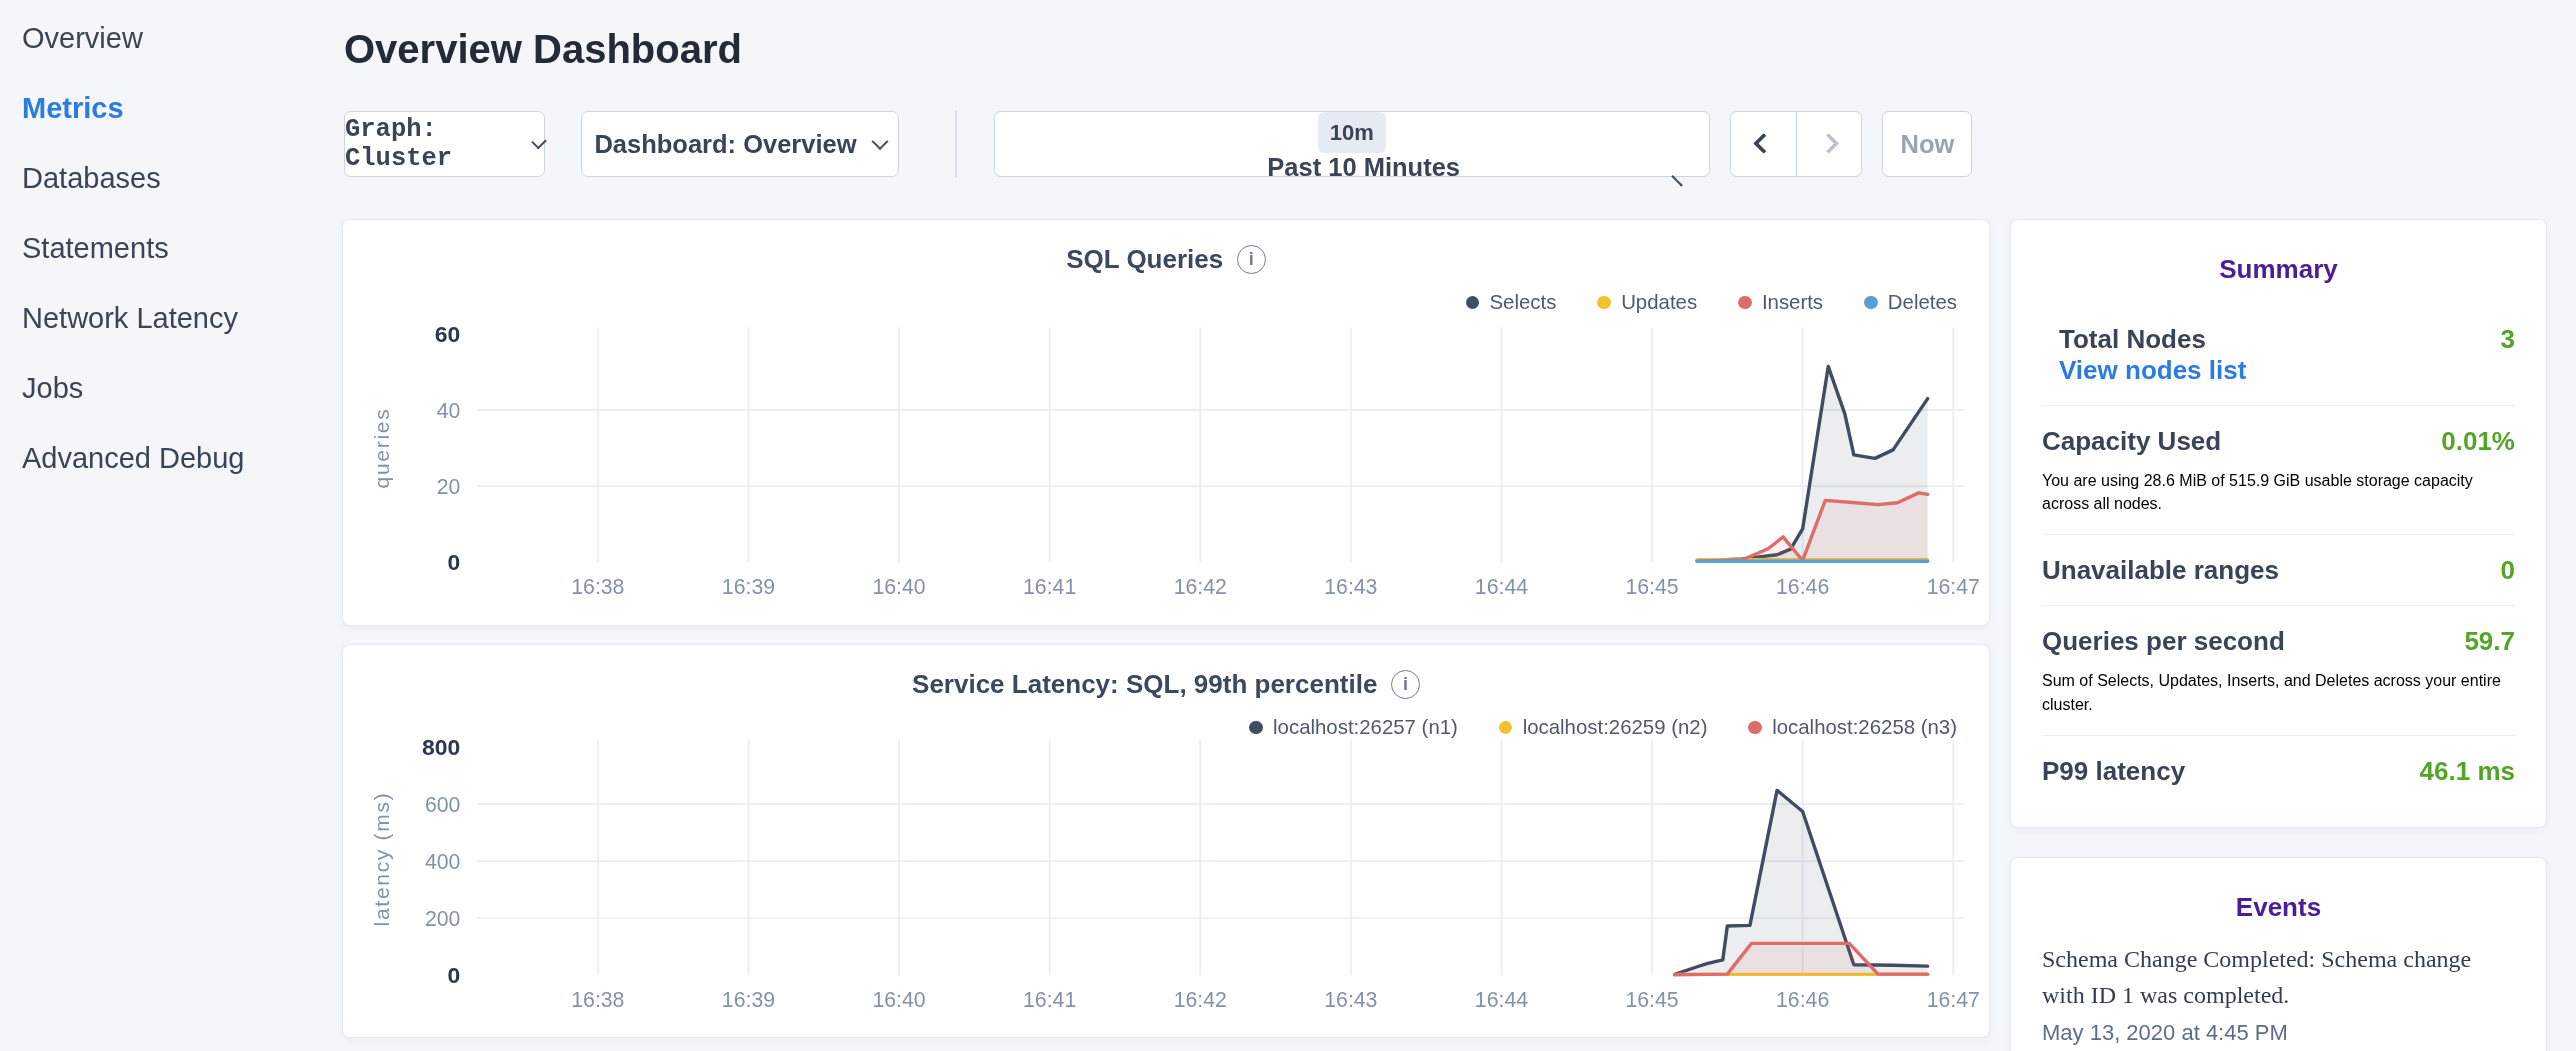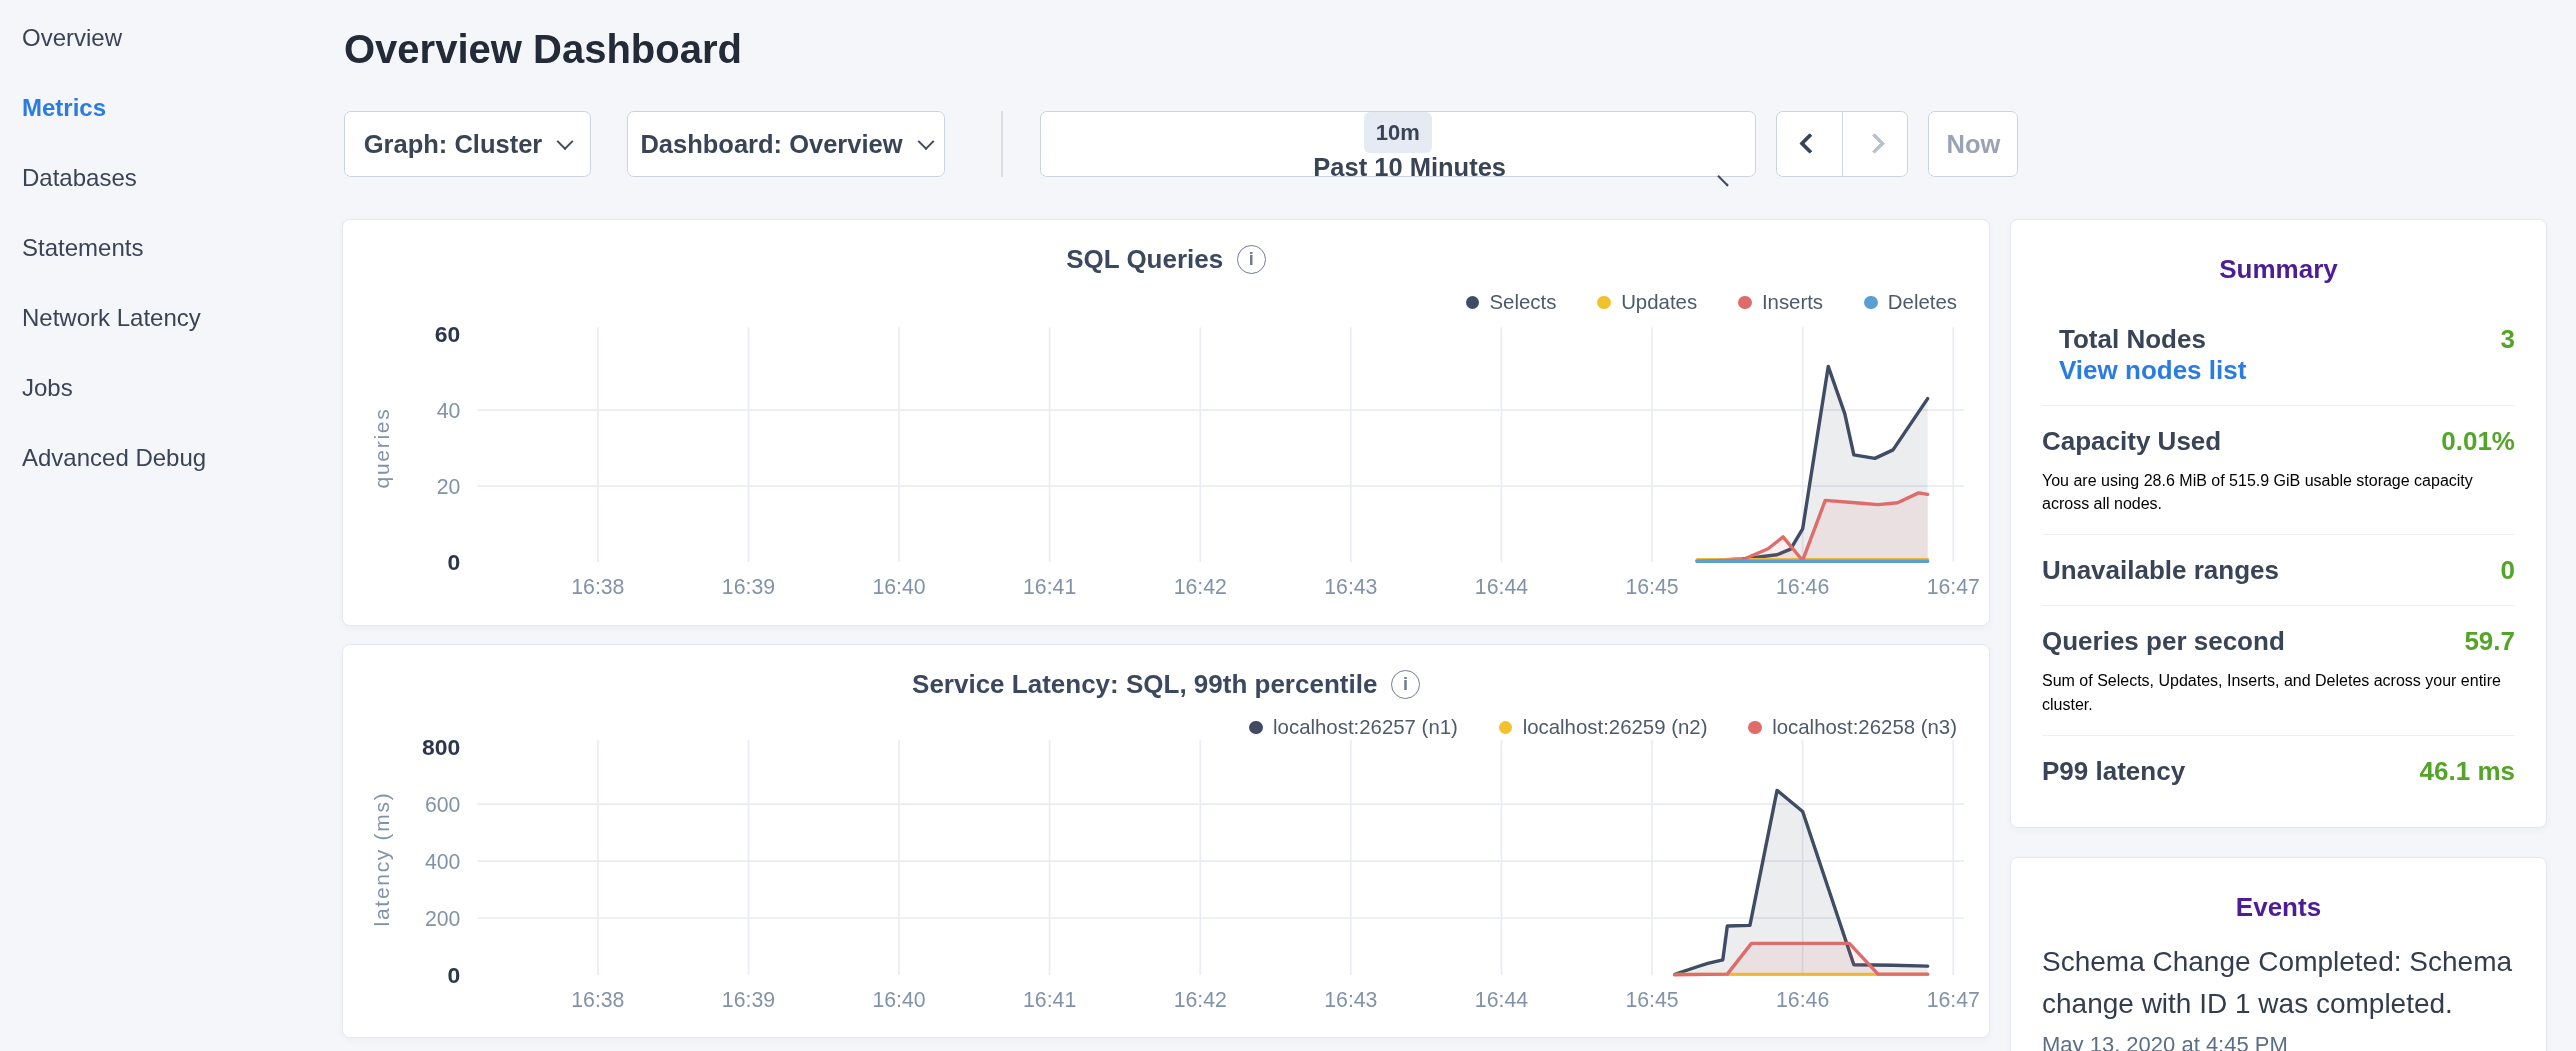--- a/index.html
+++ b/index.html
@@ -8,37 +8,37 @@
     position: relative;
     background: #f4f6fa;
     font-family: "Liberation Sans", sans-serif;
     color: #3a4457;
   }
 
   
   .sidebar { position: absolute; left: 0; top: 0; width: 340px; padding: 3.4px 0 0 22px; }
   .nav-item {
     display: flex; align-items: center;
-    height: 70px; font-size: 24px; color: #3a4457;
+    height: 70px; font-size: 29px; color: #3a4457;
     cursor: pointer; text-decoration: none;
   }
   .nav-item.active { color: #2b7ce2; font-weight: bold; }
 
   
   .page-title { position: absolute; left: 344px; top: 27px; font-size: 40px; font-weight: bold; color: #242b38; }
 
   
   .controls { position: absolute; left: 344px; top: 111px; height: 66px; display: flex; align-items: stretch; }
   .ctrl-btn {
     background: #fff; border: 0.9px solid #cdd4e0; border-radius: 6.8px;
     display: flex; align-items: center; justify-content: center;
     font-weight: bold; font-size: 25.5px; color: #3a4457; cursor: pointer;
   }
   .dd { gap: 17px; }
-  #graph-dd { width: 247px; }
+  #graph-dd { width: 201px; font-family: Liberation Mono, monospace; }
   #dash-dd { margin-left: 36px; width: 318px; }
   .chev-down { width: 12px; height: 12px; border-right: 2.6px solid #3f4a5f; border-bottom: 2.6px solid #3f4a5f; transform: rotate(45deg) translate(-1.7px,-1.7px); }
   .vdivider { width: 1.7px; background: #d9dee8; margin-left: 56px; }
   .time-box { margin-left: 37px; width: 716px; justify-content: flex-start; padding: 0 25.5px; flex-direction: column; }
   .time-badge { background: #e6eaf2; border-radius: 6px; padding: 7.7px 12px; font-size: 22px; font-weight: bold; color: #3a4457; }
   .time-label { margin-left: 24px; font-size: 25.5px; font-weight: bold; }
   .time-box .chev-down { margin-left: auto; width: 13.6px; height: 13.6px; }
   .pager { margin-left: 20.4px; display: flex; border: 0.9px solid #cdd4e0; border-radius: 6.8px; background: #fff; overflow: hidden; }
   .pager-btn { width: 65px; display: flex; align-items: center; justify-content: center; cursor: pointer; }
   .pager-btn + .pager-btn { border-left: 0.9px solid #cdd4e0; }
@@ -79,21 +79,21 @@
   
   .card-title { text-align: center; font-size: 26px; font-weight: bold; color: #4c1d95; margin: 6.8px 0 18.7px; }
   .srow-block { padding: 20.4px 0 18.7px; }
   .srow-block + .srow-block { border-top: 1.7px solid #eceff4; }
   .srow { display: flex; justify-content: space-between; align-items: baseline; }
   .srow-left { display: flex; align-items: baseline; flex-direction: column; }
   .slabel { font-size: 26px; font-weight: bold; color: #3a4457; }
   .slink { font-size: 26px; font-weight: bold; color: #2b7ce2; margin-left: 17px; text-decoration: none; cursor: pointer; }
   .sval { font-size: 26px; font-weight: bold; color: #54a428; white-space: nowrap; }
   .sdesc { font-size: 16px; color: #000000; line-height: 1.45; margin-top: 12px; }
-  .event-msg { font-size: 28px; color: #333d4f; line-height: 1.5; margin-top: 11px; }
+  .event-msg { font-size: 24px; color: #333d4f; line-height: 1.5; margin-top: 11px; font-family: Liberation Serif, serif; }
   .event-time { font-size: 22px; color: #5d6d87; margin-top: 6.8px; }
 </style>
 </head>
 <body>
 
 <nav class="sidebar">
     <a class="nav-item">Overview</a>
     <a class="nav-item active">Metrics</a>
     <a class="nav-item">Databases</a>
     <a class="nav-item">Statements</a>

